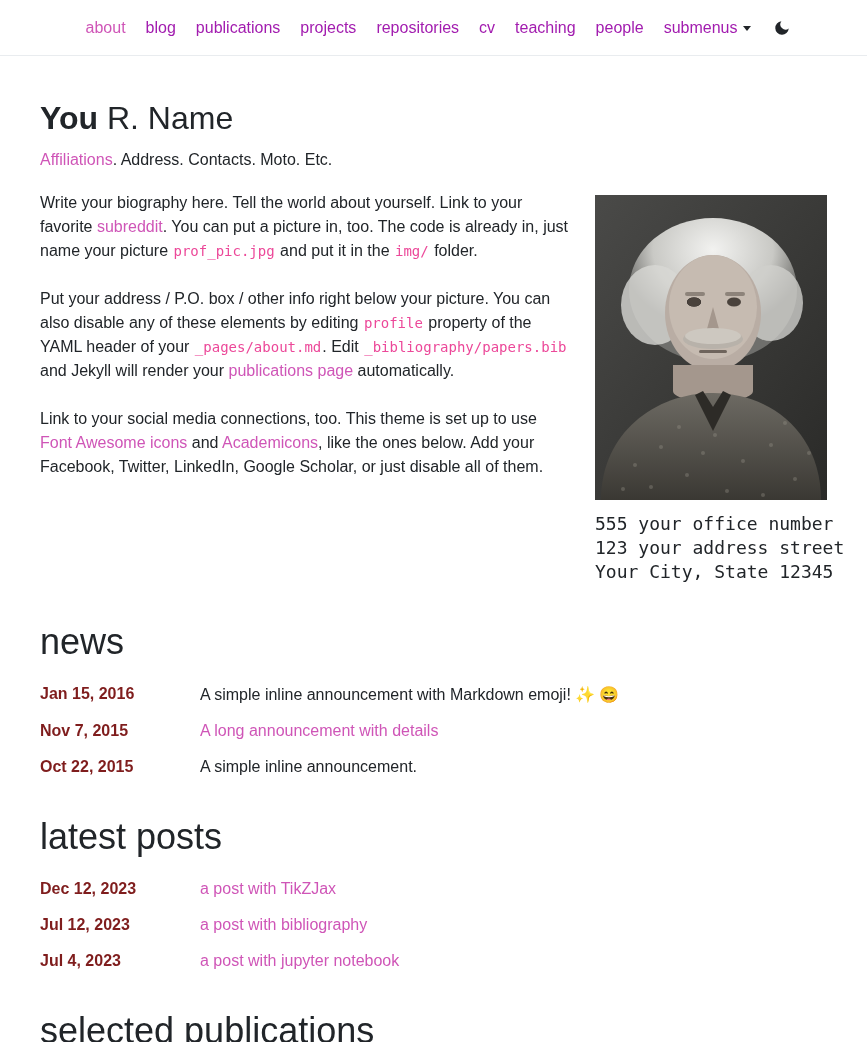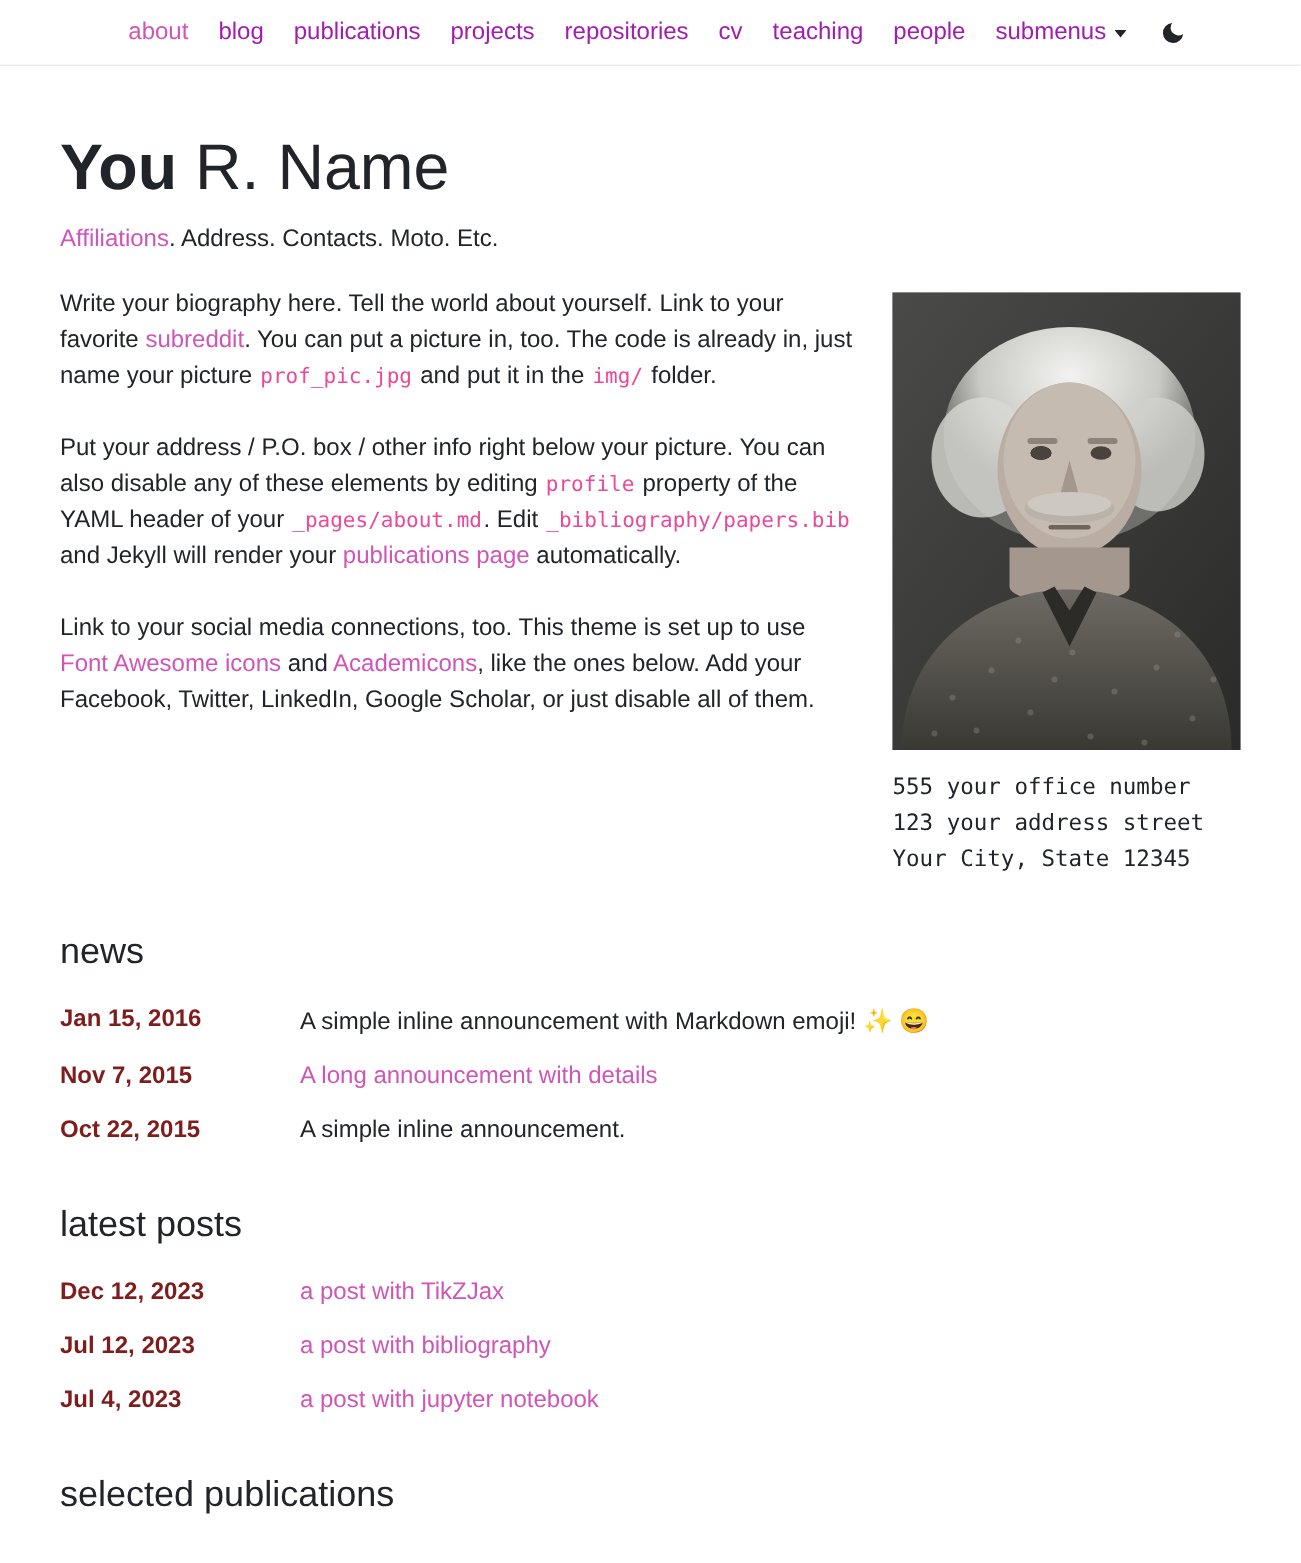--- a/index.html
+++ b/index.html
@@ -7,21 +7,21 @@
     margin: 0; padding: 0;
     width: 867px;
     background: #ffffff;
     font-family: "Liberation Sans", sans-serif;
     color: #212529;
   }
   body { overflow-x: hidden; }
 
   
   .navbar {
-    height: 44px;
+    height: 56px;
     display: flex;
     align-items: center;
     justify-content: center;
     background: #ffffff;
     border-bottom: 1px solid #e9ecef;
     position: relative;
   }
   .nav-items {
     display: flex;
     align-items: center;
@@ -53,21 +53,21 @@
     align-items: center;
     cursor: pointer;
   }
 
   
   .container {
     width: 867px;
     padding: 0 40px;
   }
   .title {
-    font-size: 43px;
+    font-size: 32px;
     line-height: 1.15;
     margin: 44px 0 0 0;
     font-weight: 400;
     color: #212529;
   }
   .title b { font-weight: 700; }
 
   .subtitle {
     font-size: 16px;
     margin: 14px 0 0 0;
@@ -91,21 +91,21 @@
     width: 232px;
     height: 305px;
     overflow: hidden;
     background: #2e2e2e;
     position: relative;
     display: block;
   }
   .profile-pic svg { display: block; }
   .profile-addr {
     font-family: "DejaVu Sans Mono", monospace;
-    font-size: 15px;
+    font-size: 18px;
     line-height: 24px;
     color: #212529;
     margin-top: 12px;
     white-space: pre;
   }
 
   p.body-text {
     font-size: 16px;
     line-height: 24px;
     margin: 0 0 24px 0;
@@ -113,21 +113,21 @@
   }
   code.inline {
     font-family: "DejaVu Sans Mono", monospace;
     font-size: 14px;
     color: #ec4899;
     background: transparent;
     padding: 0 1px;
   }
 
   h2.section {
-    font-size: 24px;
+    font-size: 36px;
     font-weight: 400;
     color: #212529;
     margin: 30px 0 14px 0;
     clear: none;
   }
 
   table.listing {
     width: 100%;
     border-collapse: collapse;
     margin-bottom: 6px;

